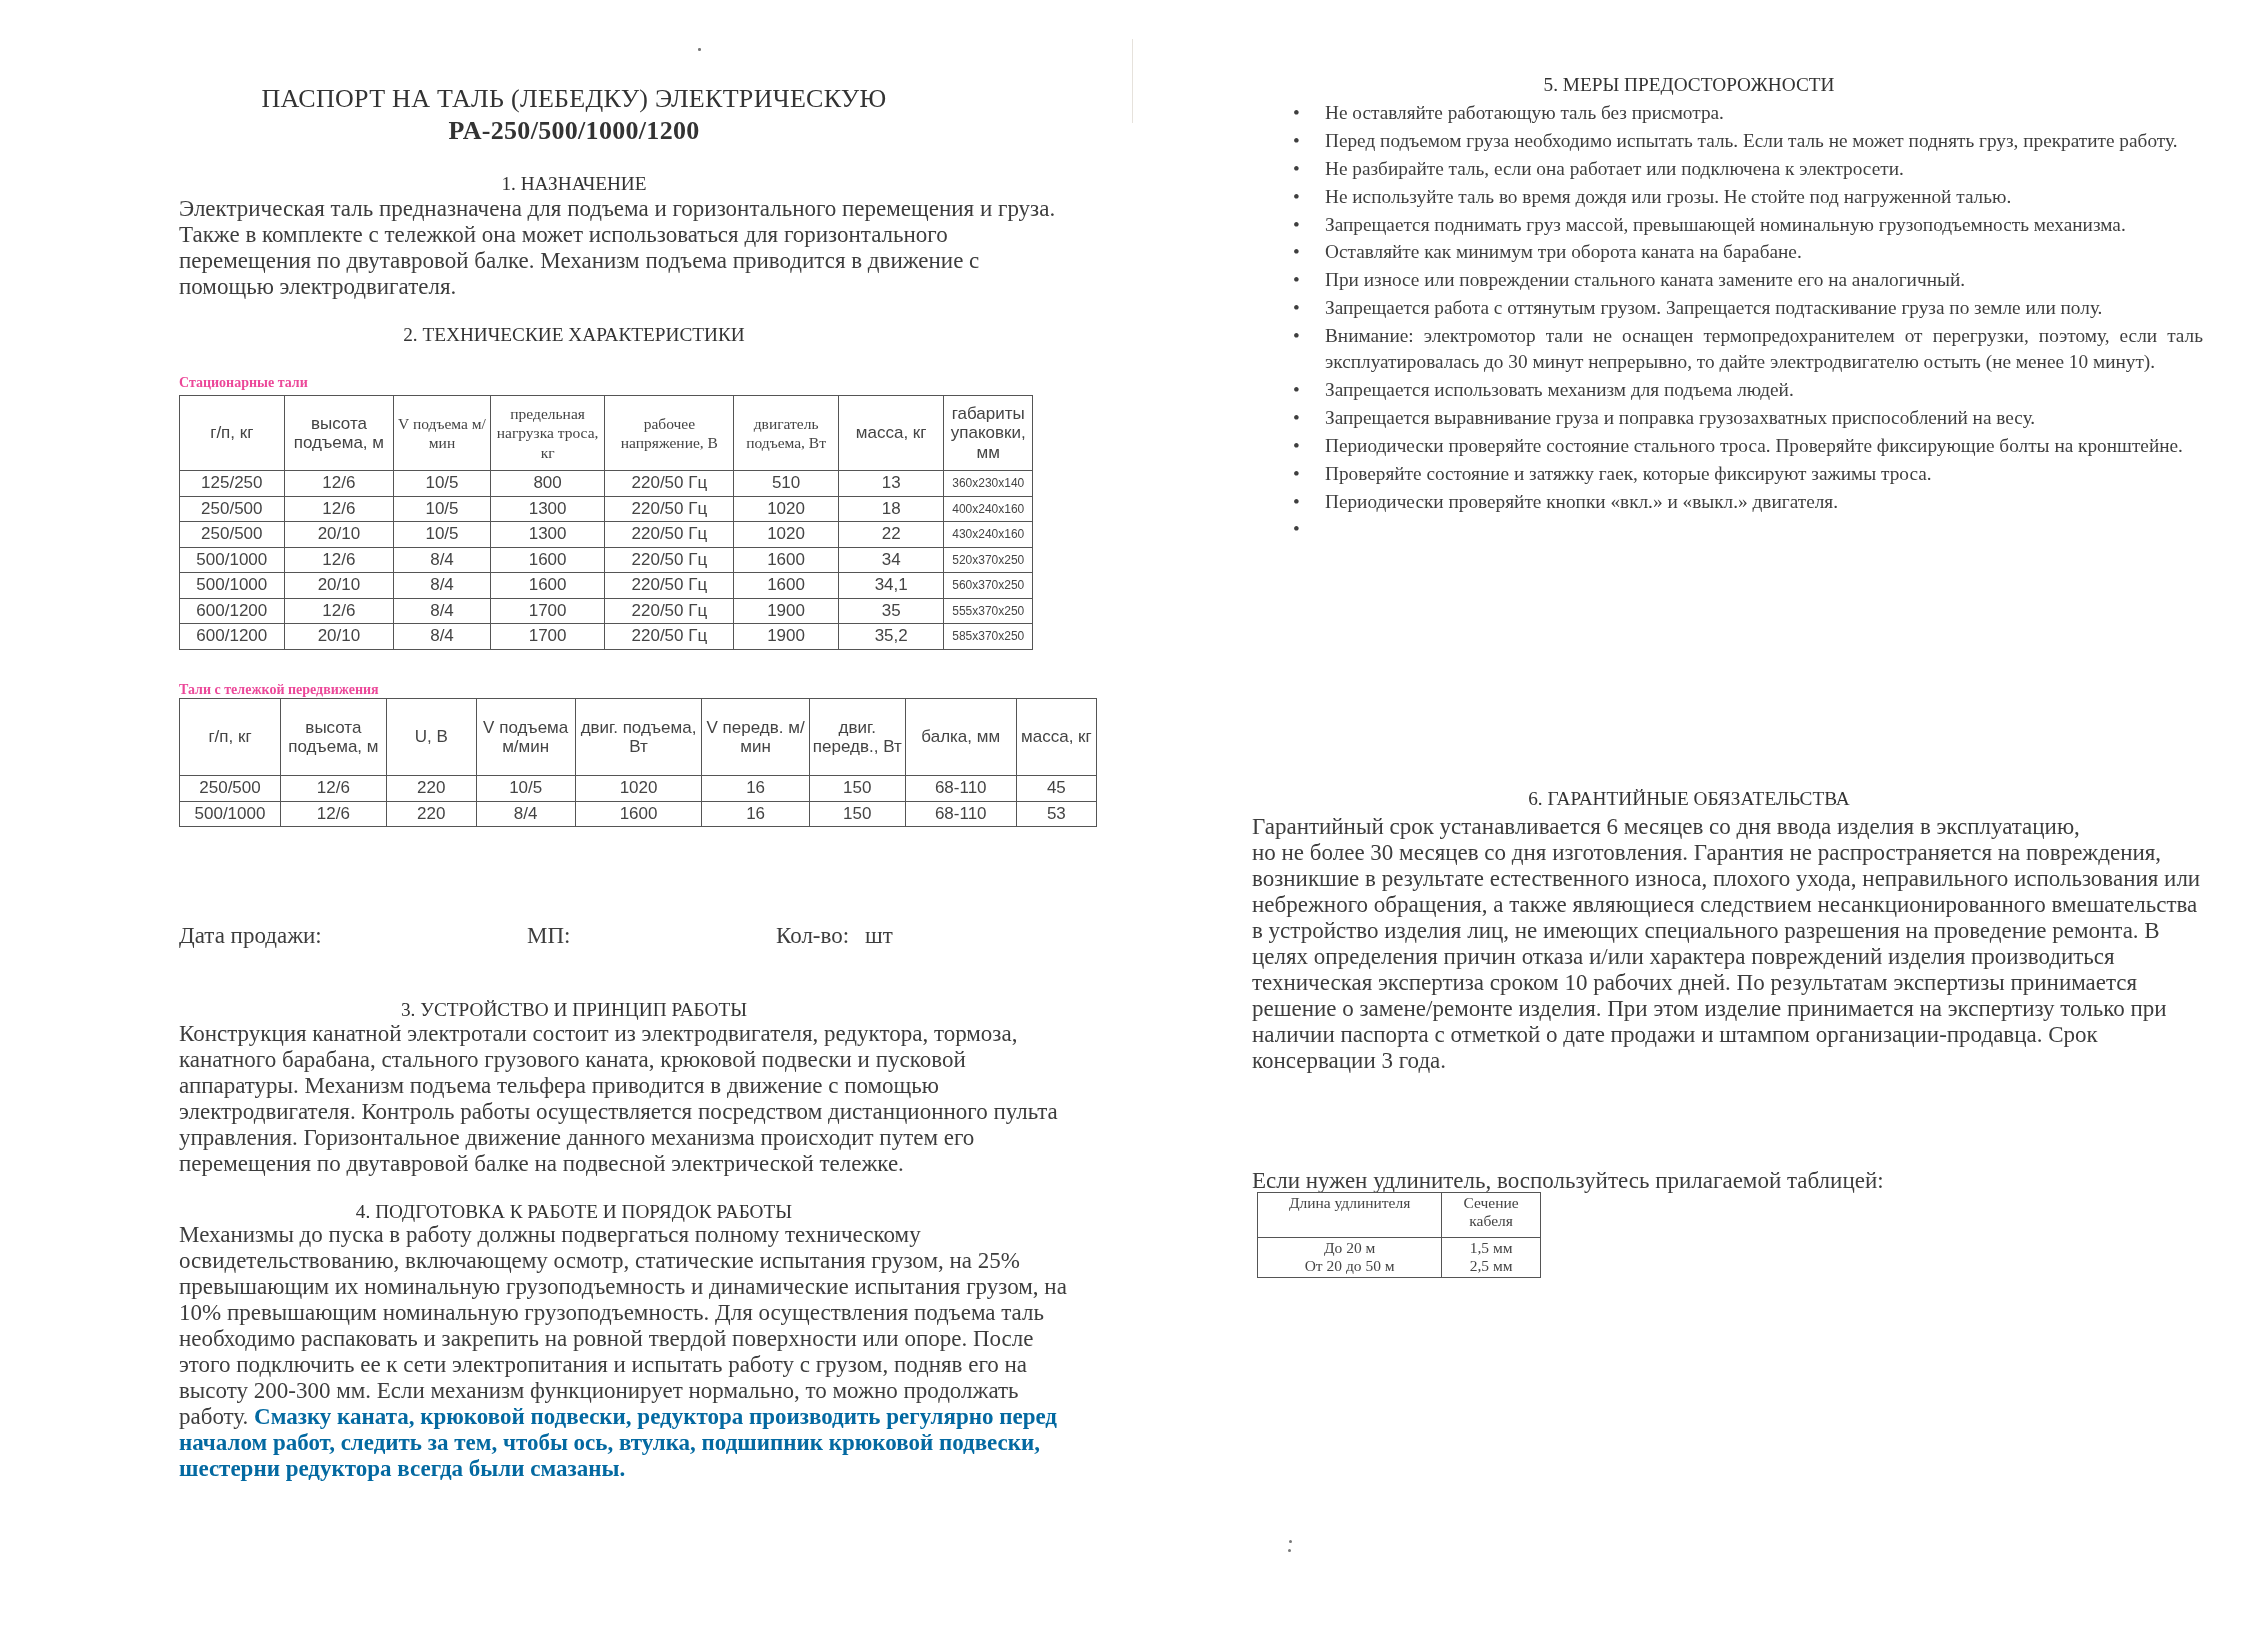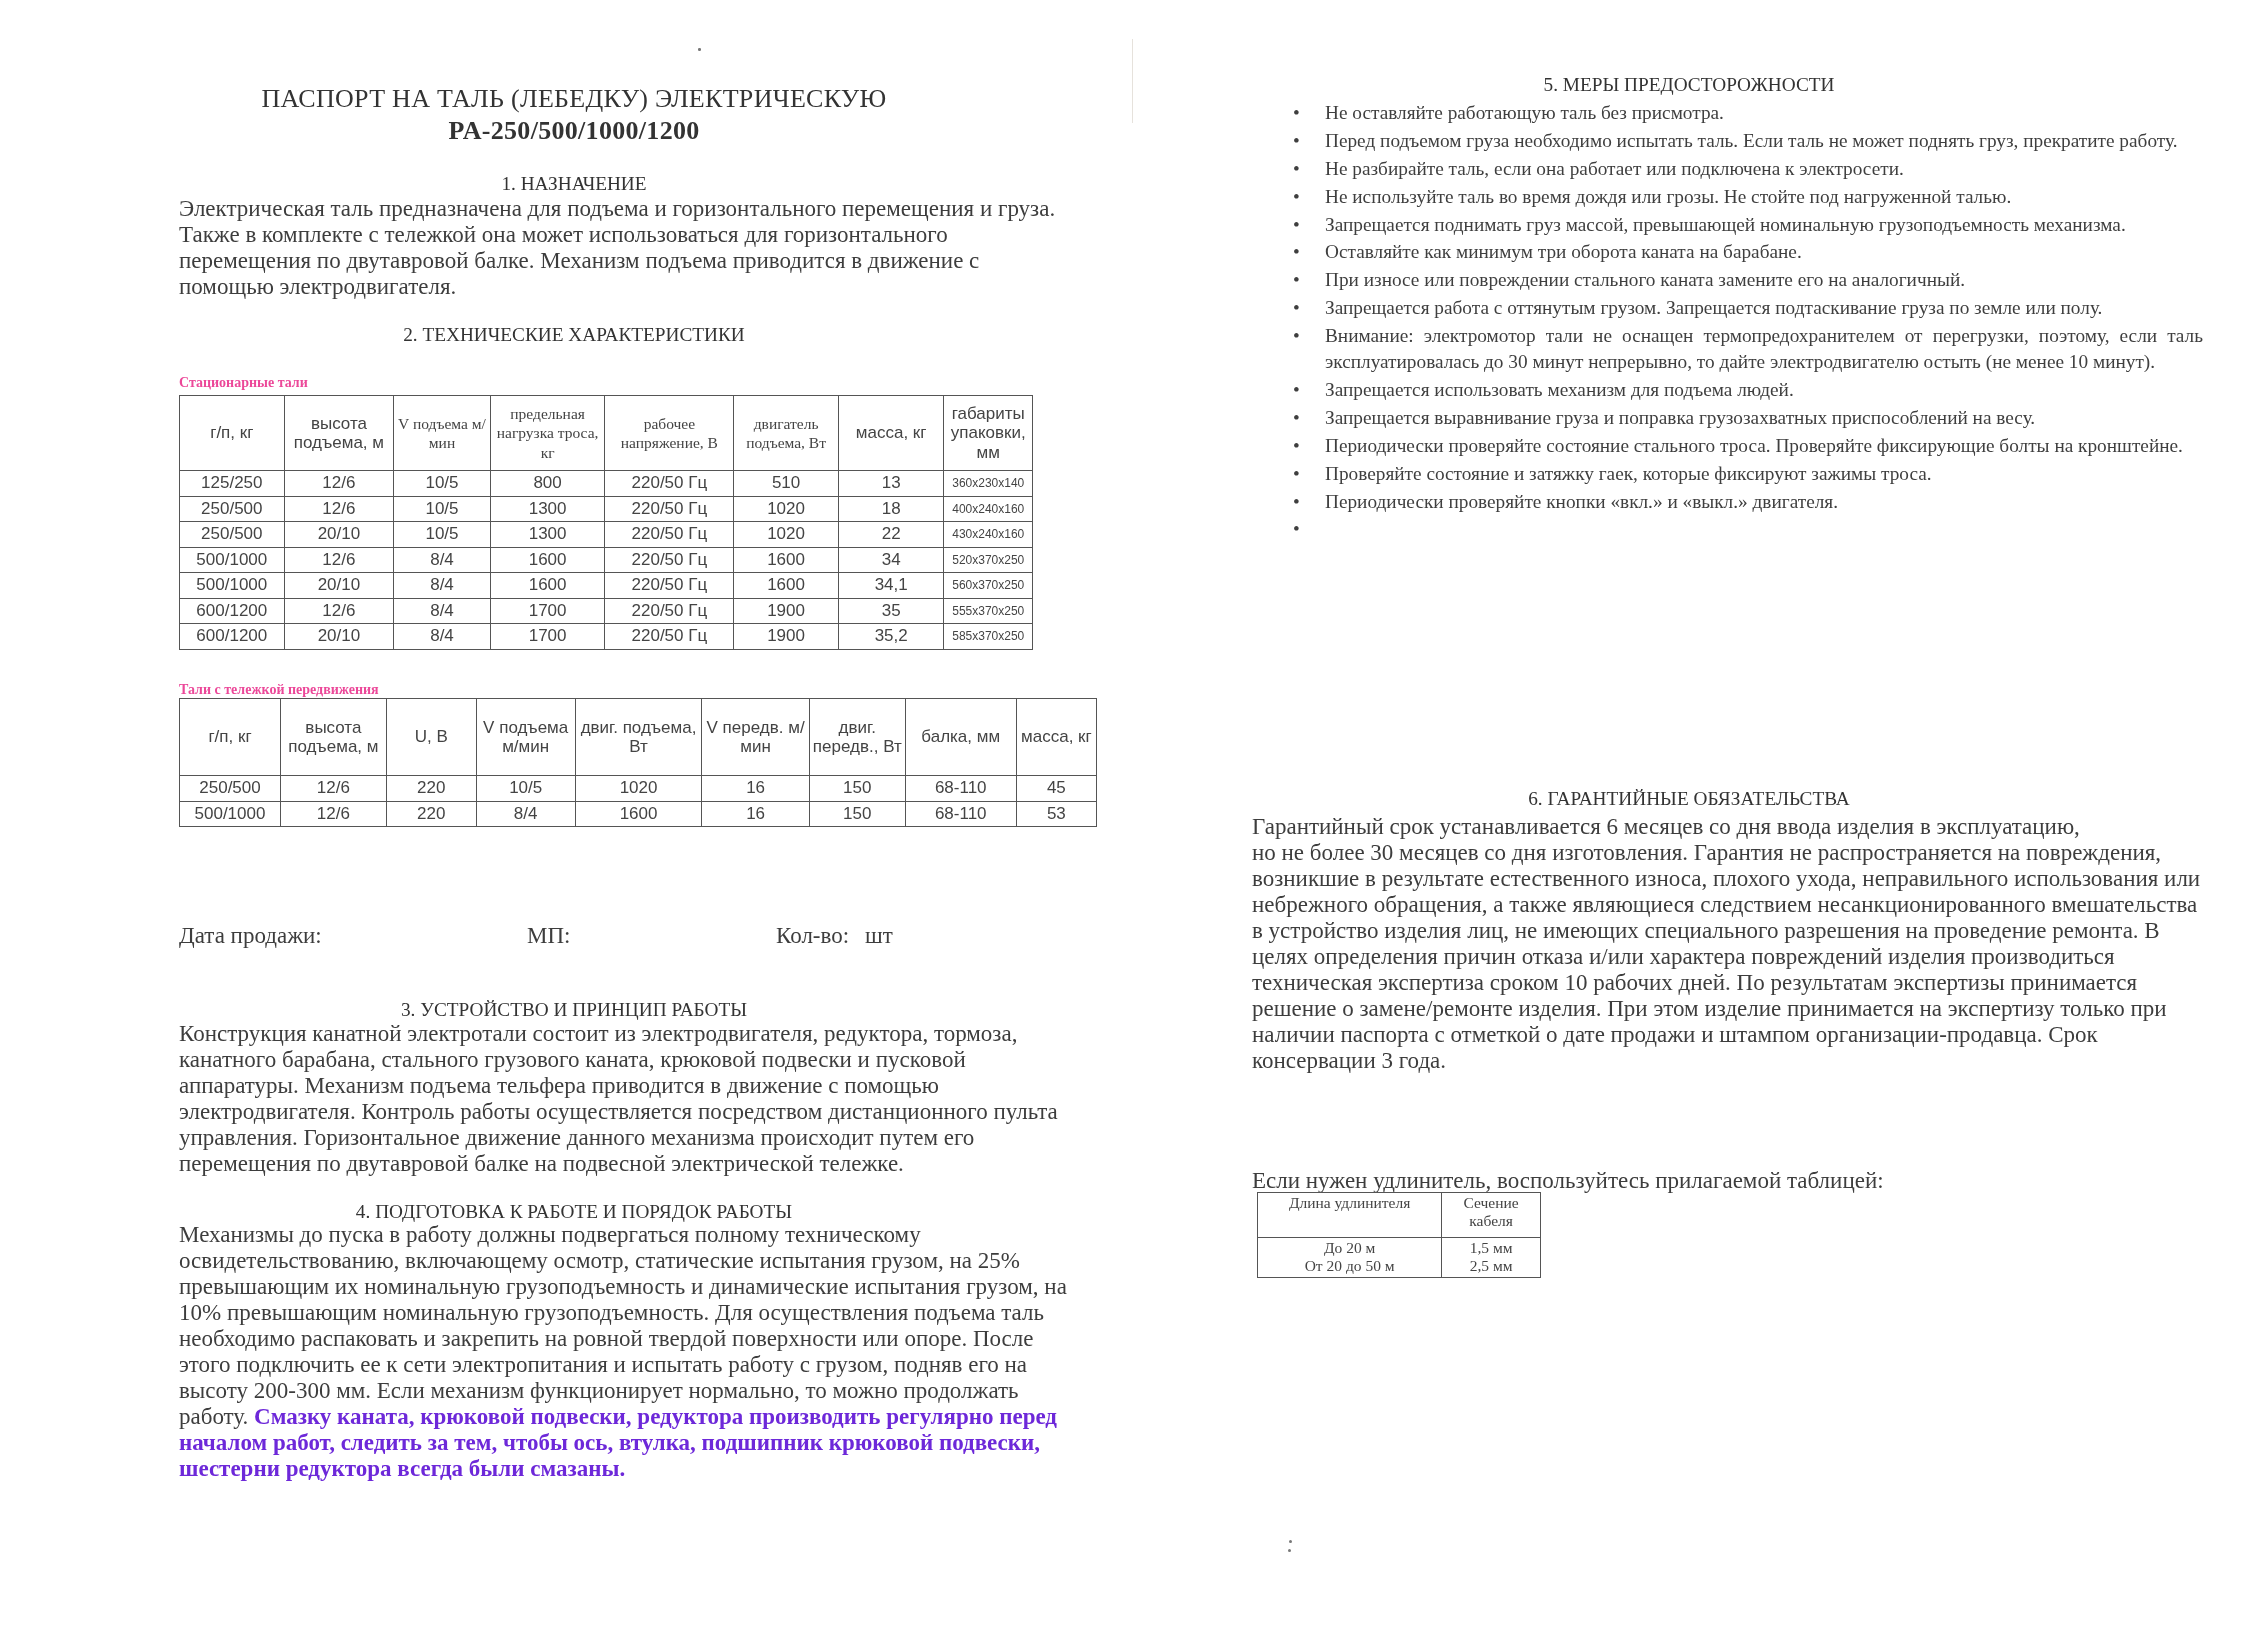--- a/index.html
+++ b/index.html
@@ -7,21 +7,21 @@
     width:2261px; height:1644px; background:#ffffff; position:relative; overflow:hidden;
     color:#3a3a3a; font-family:"Liberation Serif", serif;
   }
   .page { position:absolute; top:0; }
   #left-page { left:0; width:1131px; height:1644px; }
   #right-page { left:1131px; width:1130px; height:1644px; }
   .abs { position:absolute; }
   .title { font-size:26px; text-align:center; line-height:32px; letter-spacing:0.3px; color:#333; }
   .h { font-size:19.3px; text-align:center; color:#333; }
   .p { font-size:23px; line-height:26px; color:#3d3d3d; }
-  .p b { color:#6d28d9; }
+  .p b { color:#0369a1; }
   .subcap { font-size:14px; font-weight:bold; color:#ec4899; }
   table.spec { border-collapse:collapse; position:absolute; font-family:"Liberation Sans", sans-serif; color:#444; }
   table.spec td, table.spec th { border:1.3px solid #555; text-align:center; vertical-align:middle; padding:0 1.3px; font-weight:normal; }
   table.spec th { font-size:17px; line-height:19.3px; }
   table.spec th.serif { font-family:"Liberation Serif", serif; font-size:15.5px; }
   table.spec td { font-size:17px; height:24.5px; }
   table.spec td.small { font-size:12px;margin-top:12px; }
   ul.bullets { list-style:none; margin:0; padding:0; }
   ul.bullets li { position:relative; padding-left:36px; font-size:19.3px; line-height:26px; color:#3f3f3f; text-align:justify; margin-bottom:1.9px; }
   ul.bullets li .dot { position:absolute; left:3.9px; top:0; font-size:19.3px; }

